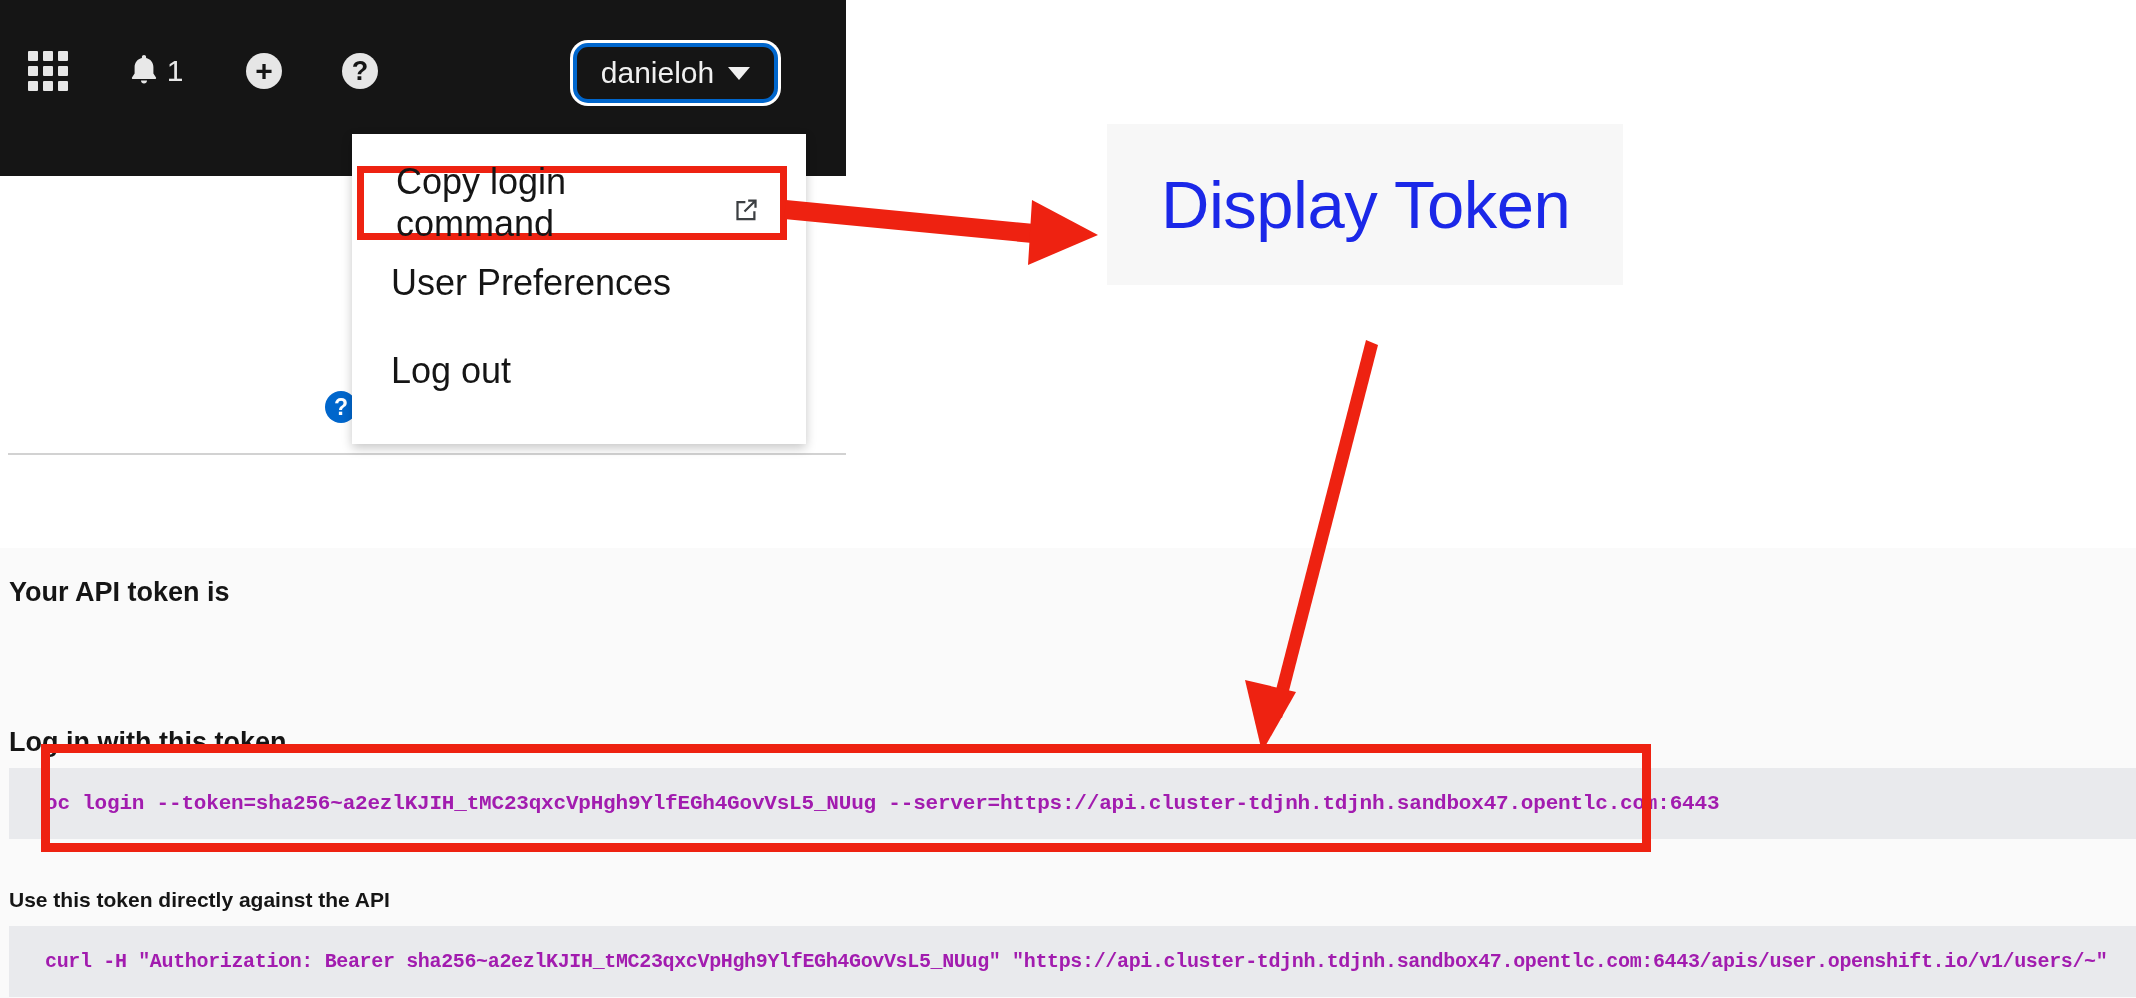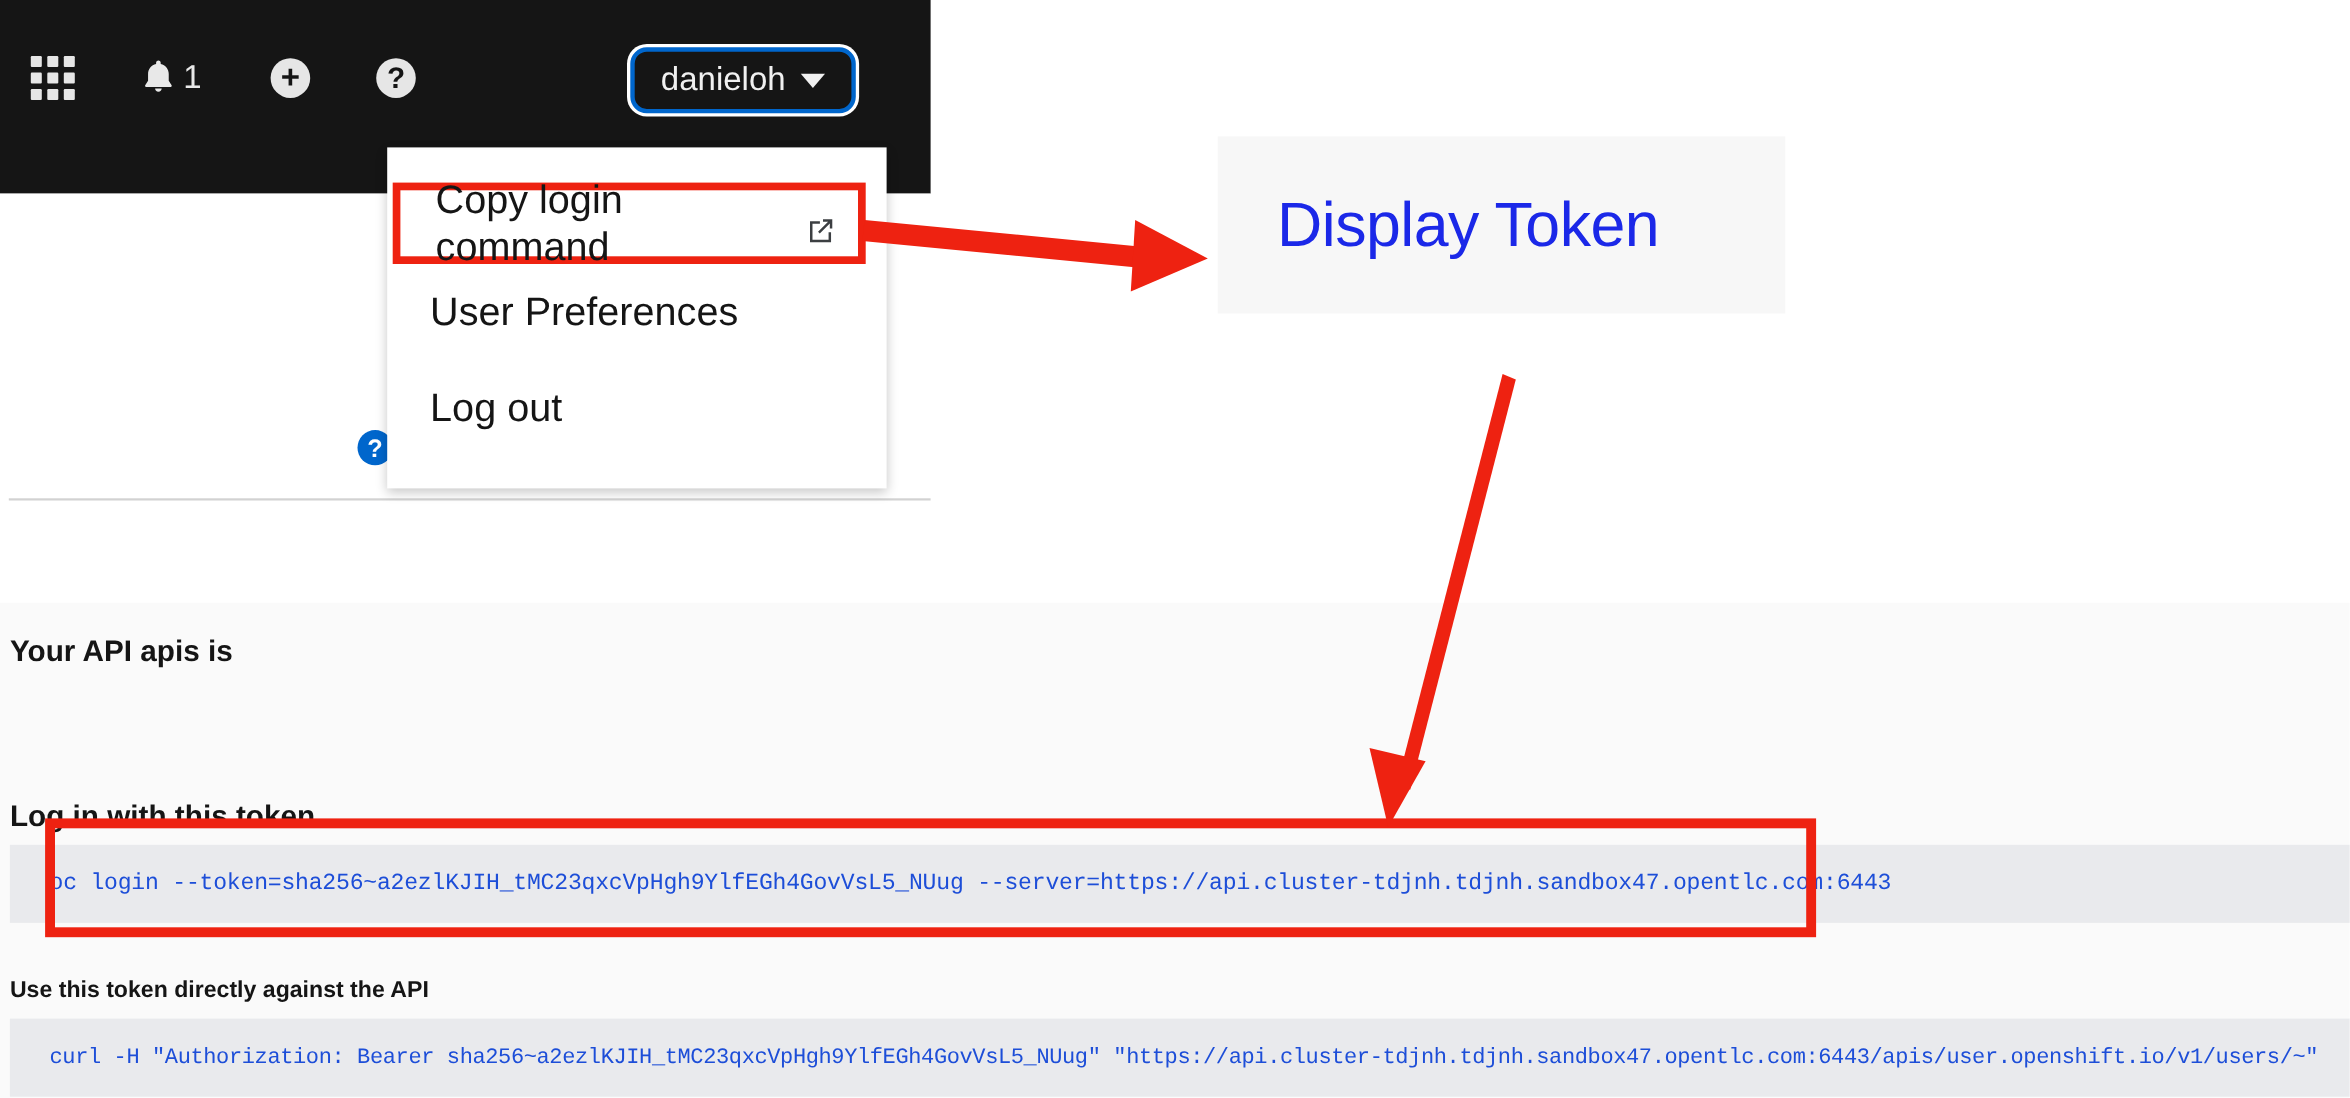--- a/index.html
+++ b/index.html
@@ -189,21 +189,21 @@
     position: absolute;
     left: 1107px; top: 124px;
     width: 516px; height: 161px;
     background: #f7f7f7;
     display: flex;
     align-items: center;
     z-index: 5;
   }
   #display-token-label {
     color: #1b28e8;
-    font-size: 57px;
+    font-size: 67px;
     padding-left: 54px;
     letter-spacing: -0.5px;
   }
 
   
   #arrows {
     position: absolute;
     left: 0; top: 0;
     width: 2136px; height: 998px;
     pointer-events: none;
@@ -234,27 +234,28 @@
     left: 9px; top: 88px;
     font-size: 31px;
     color: #4f5255;
     font-family: "Liberation Mono", monospace;
     letter-spacing: -0.4px;
   }
 
   .code-block {
     position: absolute;
     background: #e9eaed;
-    color: #1d4ed8;
+    color: #a21caf;
     font-family: "Liberation Mono", monospace;
     display: flex;
     align-items: center;
     box-sizing: border-box;
     white-space: nowrap;
     overflow: hidden;
+    font-weight: bold;
   }
   #login-code {
     left: 9px; top: 220px;
     width: 2127px; height: 71px;
     font-size: 21px;
     padding-left: 36px;
     letter-spacing: -0.2px;
   }
   #curl-code {
     left: 9px; top: 378px;
@@ -350,21 +351,21 @@
   </div>
 
 </div>
 
 <div id="display-token-box">
   <span id="display-token-label">Display Token</span>
 </div>
 
 <div id="token-section">
 
-  <div class="section-title" id="title-api">Your API apis is</div>
+  <div class="section-title" id="title-api">Your API token is</div>
 
   <div class="section-title" id="title-login">Log in with this token</div>
   <div class="code-block" id="login-code">oc login --token=sha256~a2ezlKJIH_tMC23qxcVpHgh9YlfEGh4GovVsL5_NUug --server=https://api.cluster-tdjnh.tdjnh.sandbox47.opentlc.com:6443</div>
 
   <div class="section-title" id="title-direct">Use this token directly against the API</div>
   <div class="code-block" id="curl-code">curl -H "Authorization: Bearer sha256~a2ezlKJIH_tMC23qxcVpHgh9YlfEGh4GovVsL5_NUug" "https://api.cluster-tdjnh.tdjnh.sandbox47.opentlc.com:6443/apis/user.openshift.io/v1/users/~"</div>
 
 </div>
 
 <div id="login-highlight"></div>

